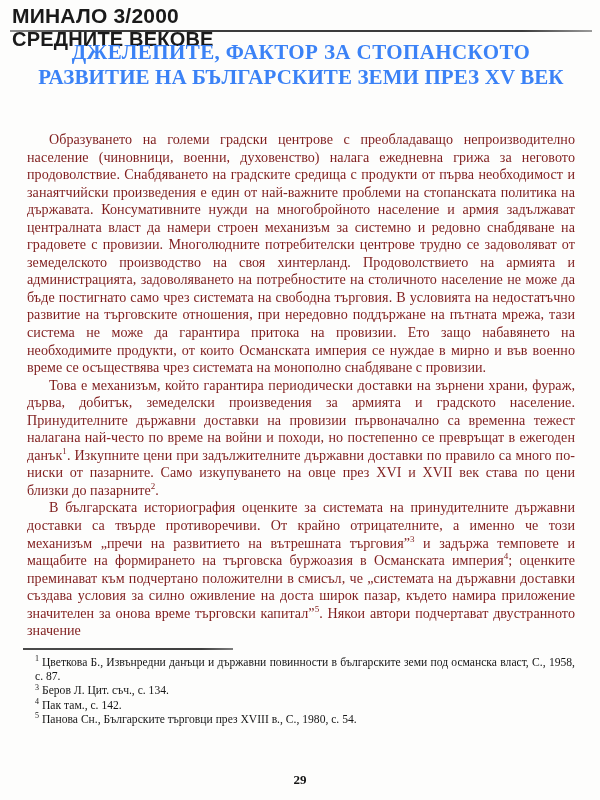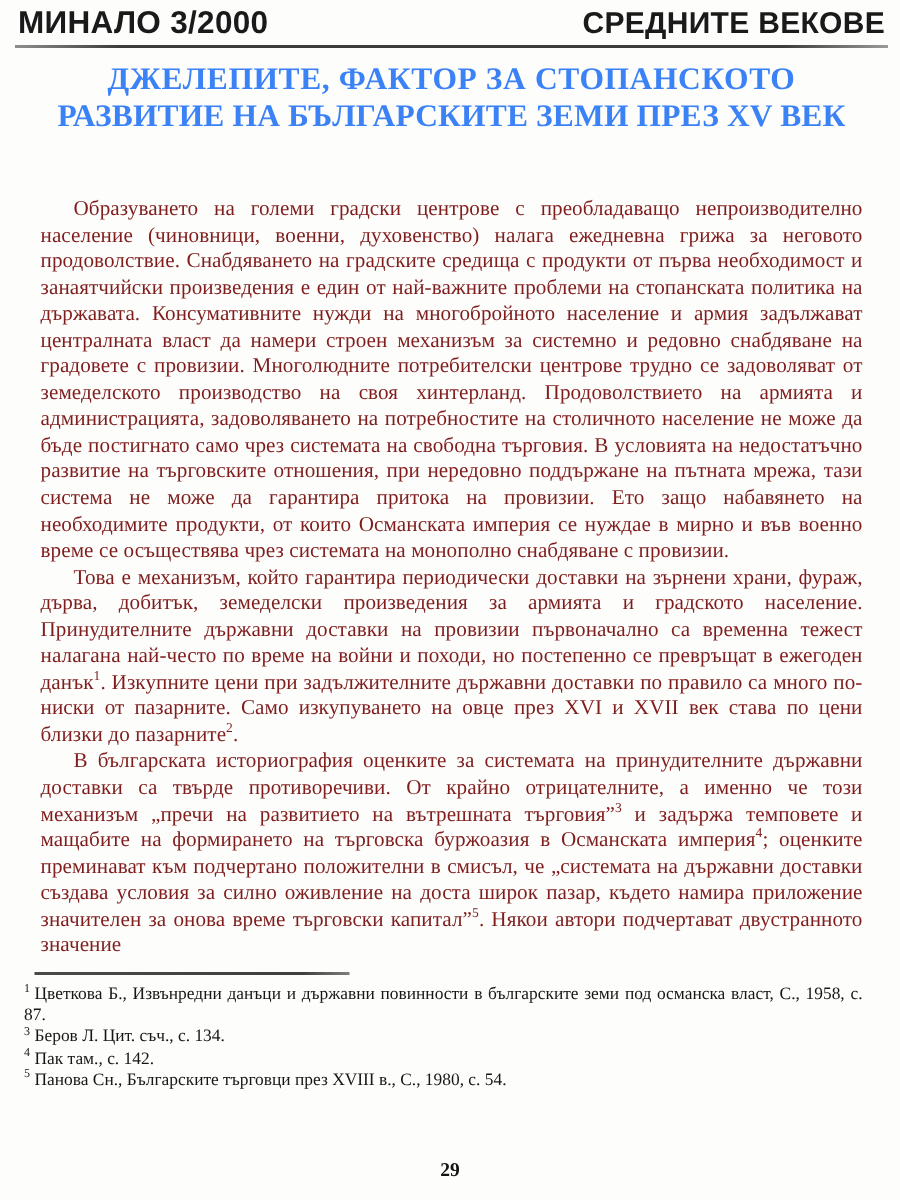--- a/index.html
+++ b/index.html
@@ -25,20 +25,21 @@
     top: 4px;
     height: 24px;
     display: flex;
     align-items: baseline;
     justify-content: space-between;
     font-family: "Liberation Sans", "DejaVu Sans", sans-serif;
     font-weight: bold;
     font-size: 21px;
     letter-spacing: 0.2px;
     color: #1a1a1a;
+    flex-direction: column;
   }
   .runhead .left  { white-space: nowrap; }
   .runhead .right { white-space: nowrap; font-size: 20px; }
 
   .head-rule {
     position: absolute;
     left: 10px;
     right: 8px;
     top: 30px;
     height: 2px;
@@ -102,21 +103,21 @@
   .fn-rule {
     position: absolute;
     left: 23px;
     top: 648px;
     width: 210px;
     height: 2px;
     background: linear-gradient(to right,#4a4a4a,#3f3f3f 85%,#7e7e7e);
   }
   .footnotes {
     position: absolute;
-    left: 16px;
+    left: 35px;
     right: 25px;
     top: 656px;
     font-size: 11.6px;
     line-height: 14.2px;
     text-align: justify;
     color: #161616;
   }
   .footnotes p {
     margin: 0;
     text-indent: 0;

